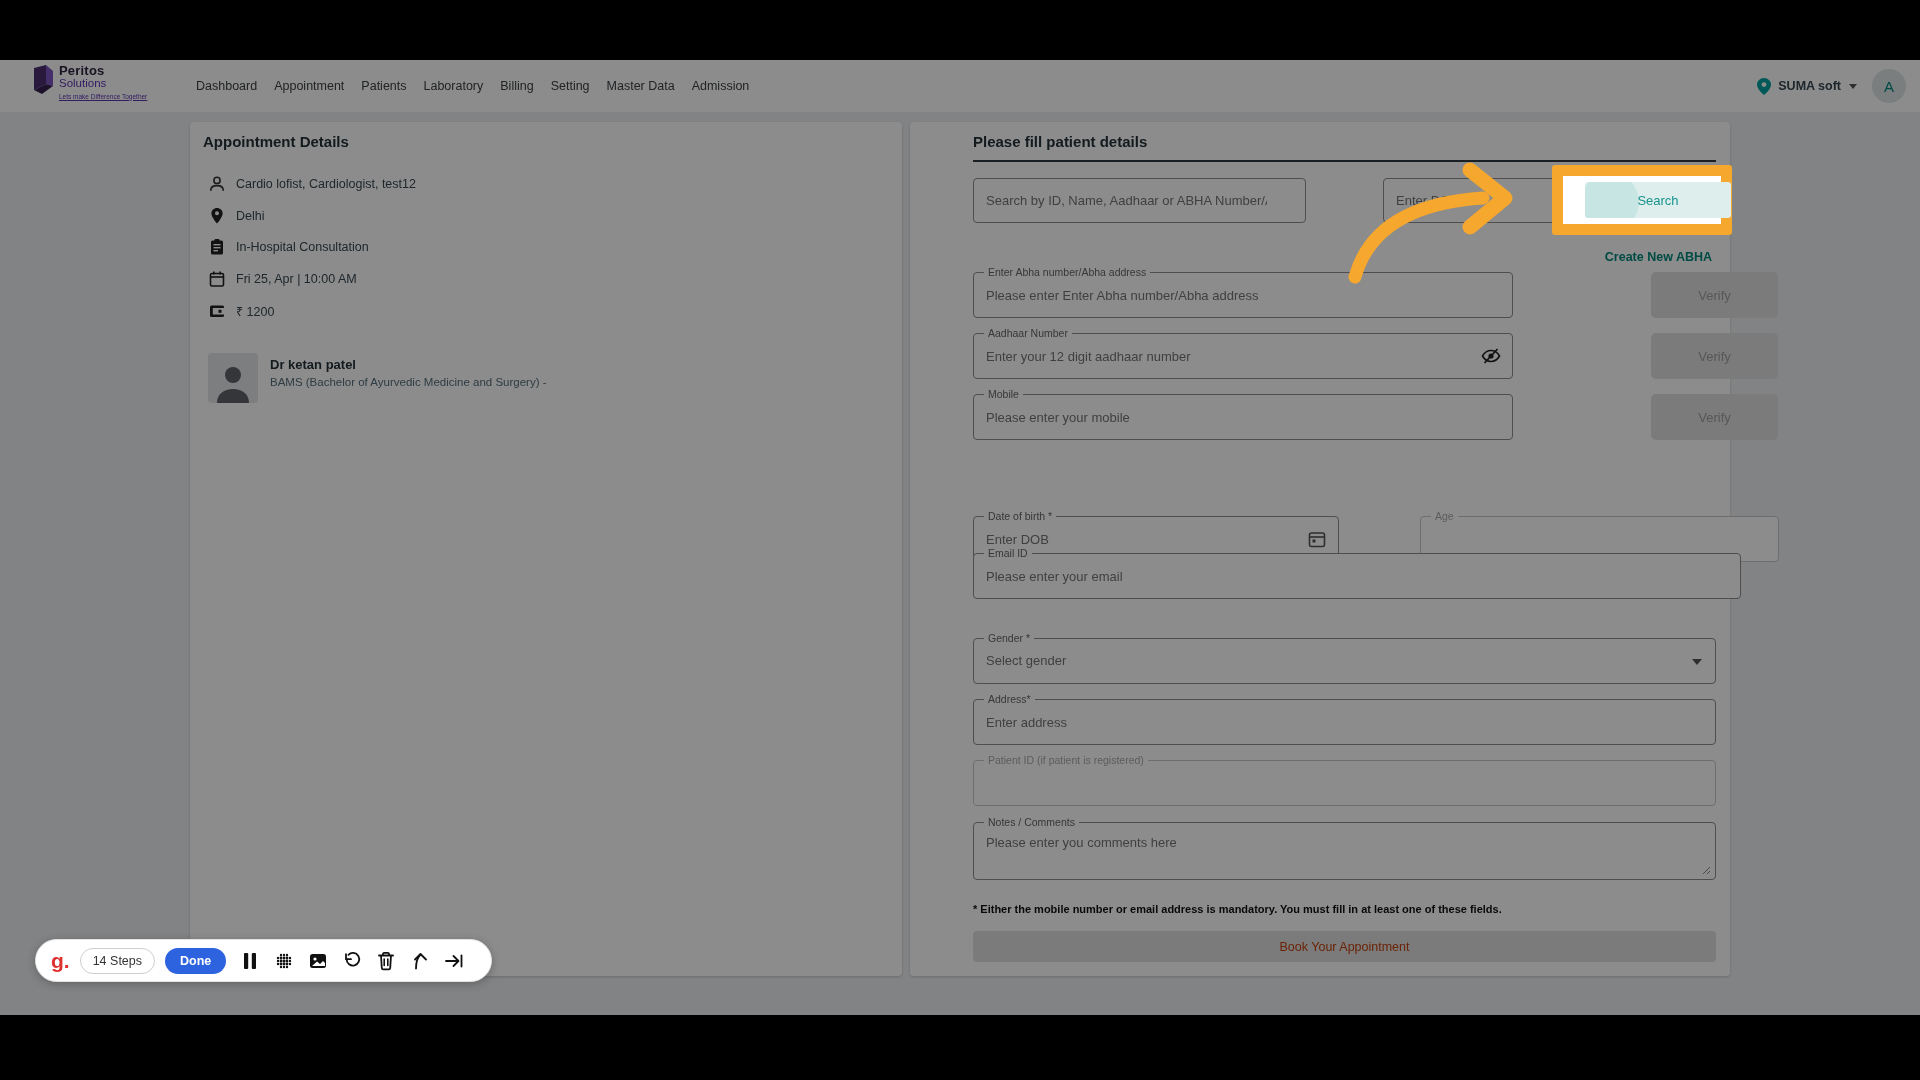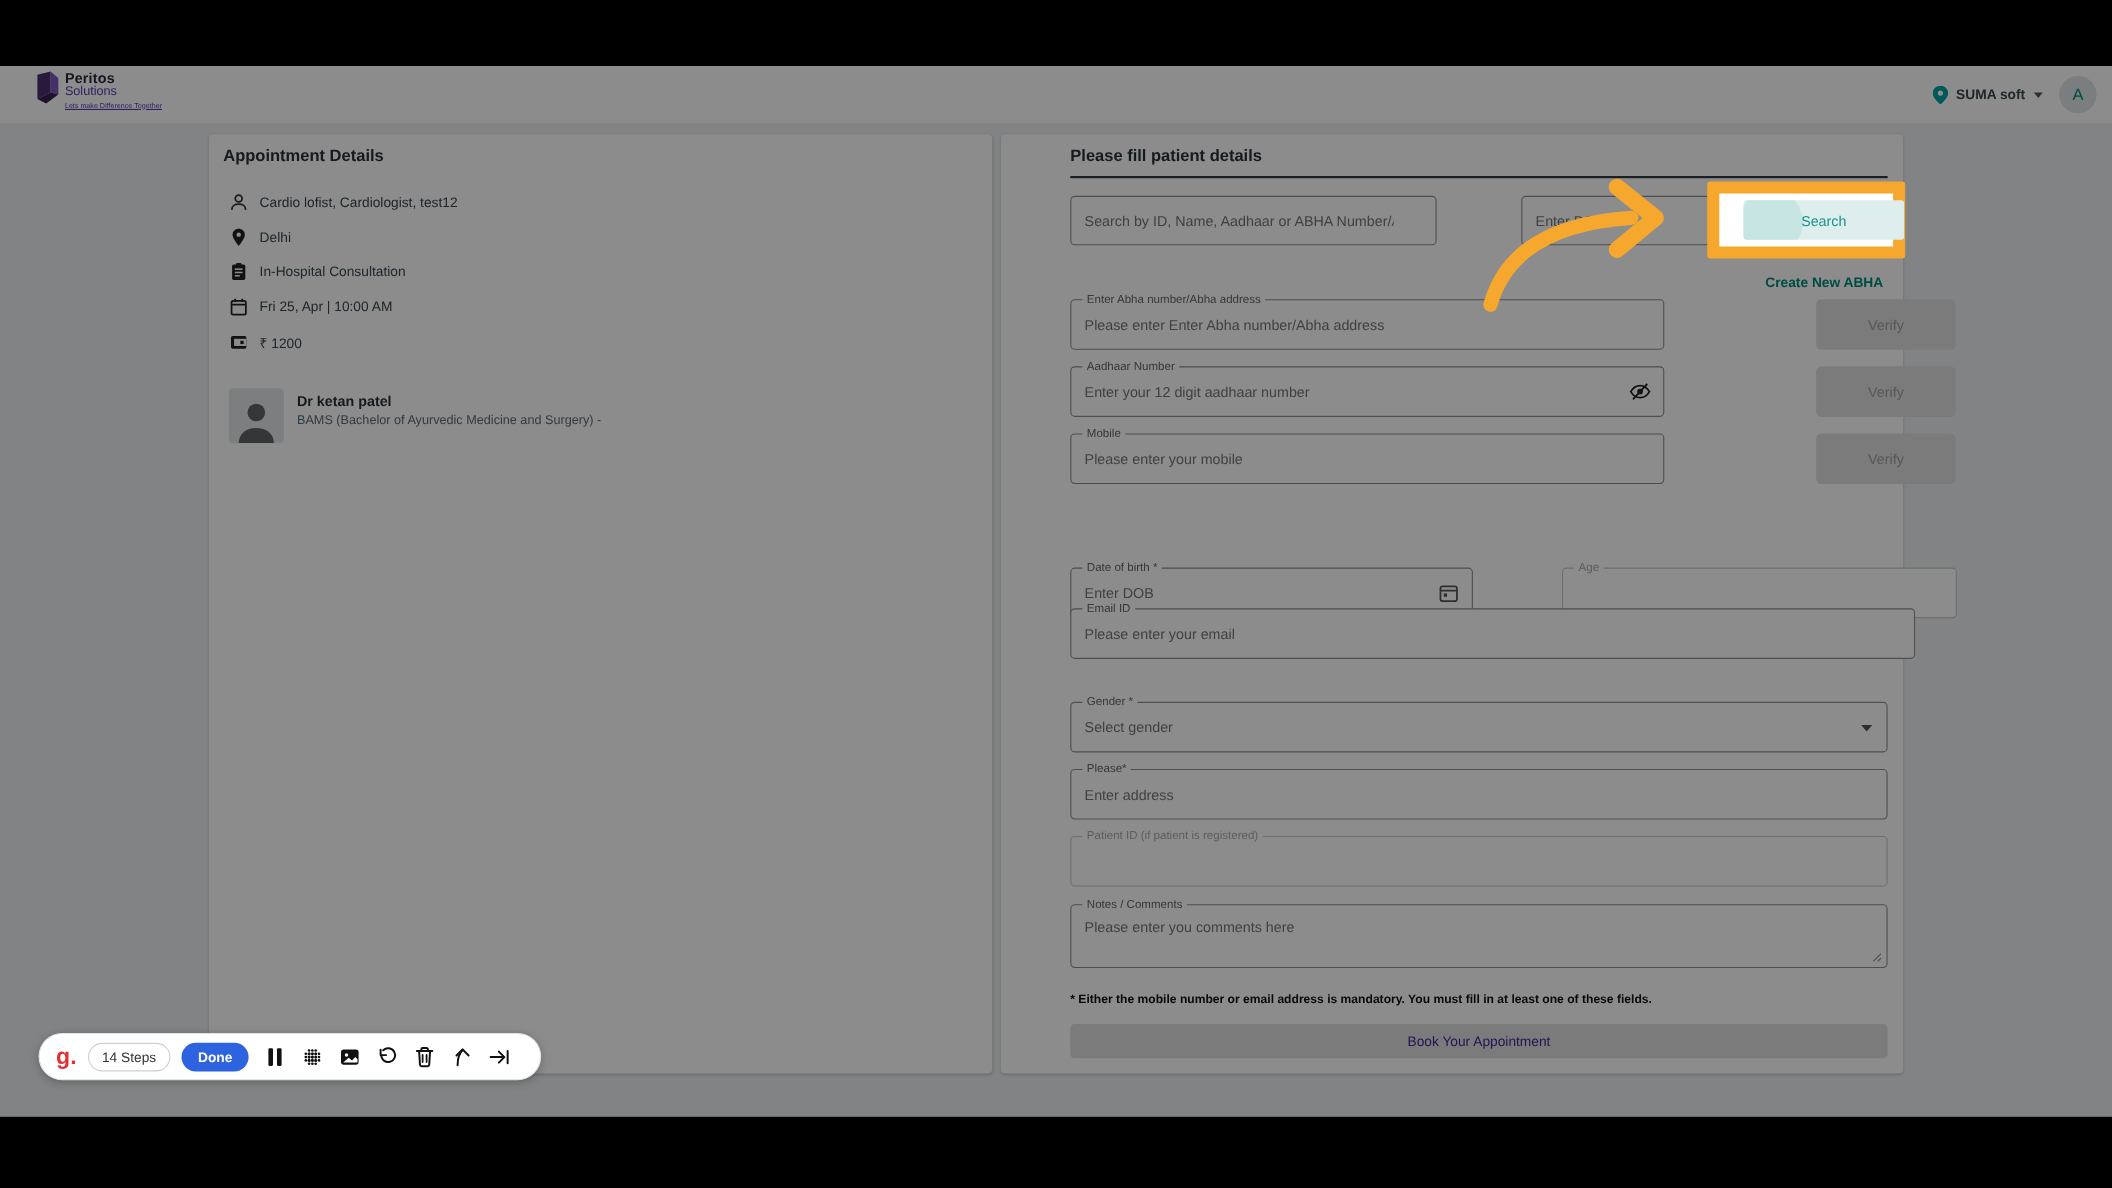--- a/index.html
+++ b/index.html
@@ -63,21 +63,21 @@
   .field.disabled .flabel { color:#a9a9a9; }
   .field .right-icon { position:absolute; right:11px; top:12px; }
   .vbtn { position:absolute; left:678px; width:127px; height:46px; background:#e0e0e0; border-radius:5px;
           color:#9e9e9e; font-size:13px; display:flex; align-items:center; justify-content:center; cursor:default; }
   .ghost-text { position:absolute; left:12px; top:14px; font-size:13px; color:#757575; }
   .caret-select { position:absolute; right:13px; top:20px; width:0; height:0;
                   border-left:5px solid transparent; border-right:5px solid transparent; border-top:6px solid #555; }
   .notes-resize { position:absolute; right:4px; bottom:4px; }
   .disclaimer { position:absolute; left:0; top:781px; font-size:11px; font-weight:600; color:#111; }
   .book-btn { position:absolute; left:0; top:809px; width:743px; height:31px; background:#e0e0e0;
-              border-radius:4px; color:#4c1d95; font-size:12.5px; display:flex; align-items:center;
+              border-radius:4px; color:#c2410c; font-size:12.5px; display:flex; align-items:center;
               justify-content:center; cursor:default; }
 
   
   .dim { position:absolute; inset:0; background:rgba(0,0,0,0.45); z-index:10; }
   .highlight-box { position:absolute; left:1552px; top:105px; width:180px; height:70px; z-index:30;
                    background:#fff; border:11px solid #F5A72E; border-radius:3px; padding:6px; }
   .search-btn { position:relative; width:100%; height:100%; background:#ddeeec; border-radius:3px;
                 overflow:hidden; display:flex; align-items:center; justify-content:center; cursor:pointer;margin-left:16px; }
   .search-btn .ripple { position:absolute; left:-4px; top:-9px; width:58px; height:58px;
                         border-radius:50%; background:#c7e5e2; }
@@ -108,20 +108,30 @@
           <polygon points="4,4 16,1 16,20 4,26" fill="#4a2e6f"></polygon>
           <polygon points="16,1 23,7 23,22 16,20" fill="#7e57c2"></polygon>
           <polygon points="4,26 16,20 23,22 12,30" fill="#35204f"></polygon>
         </svg>
         <div class="logo-text">
           <div class="logo-name">Peritos</div>
           <div class="logo-sub">Solutions</div>
           <div class="logo-tag">Lets make Difference Together</div>
         </div>
       </div>
+      <nav class="nav-links">
+        <span class="nav-link">Dashboard</span>
+        <span class="nav-link">Appointment</span>
+        <span class="nav-link">Patients</span>
+        <span class="nav-link">Laboratory</span>
+        <span class="nav-link">Billing</span>
+        <span class="nav-link">Setting</span>
+        <span class="nav-link">Master Data</span>
+        <span class="nav-link">Admission</span>
+      </nav>
       <div class="nav-right">
         <svg width="14" height="17" viewBox="0 0 14 17">
           <path d="M7 0C3.1 0 0 3 0 6.7 0 11.4 7 17 7 17s7-5.6 7-10.3C14 3 10.9 0 7 0z" fill="#00a2a0"></path>
           <circle cx="7" cy="6.6" r="2.4" fill="#fff"></circle>
         </svg>
         <span class="loc-name">SUMA soft</span>
         <span class="caret-down"></span>
         <div class="avatar">A</div>
       </div>
     </header>
@@ -251,21 +261,21 @@
           <input placeholder="Please enter your email" style="">
         </div>
 
         <div class="field" style="left:0; top:516px; width:743px;">
           <span class="flabel">Gender *</span>
           <span class="ghost-text">Select gender</span>
           <span class="caret-select"></span>
         </div>
 
         <div class="field" style="left:0; top:577px; width:743px;">
-          <span class="flabel">Please*</span>
+          <span class="flabel">Address*</span>
           <input placeholder="Enter address" style="">
         </div>
 
         <div class="field disabled" style="left:0; top:638px; width:743px;">
           <span class="flabel">Patient ID (if patient is registered)</span>
           <input disabled="" style="">
         </div>
 
         <div class="field" style="left:0; top:700px; width:743px; height:58px;">
           <span class="flabel">Notes / Comments</span>

